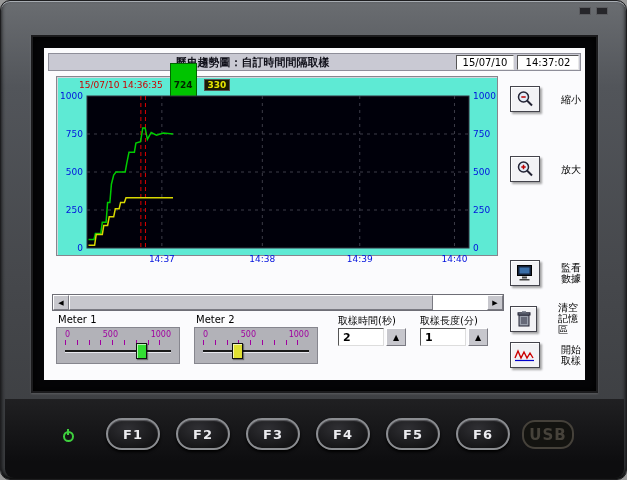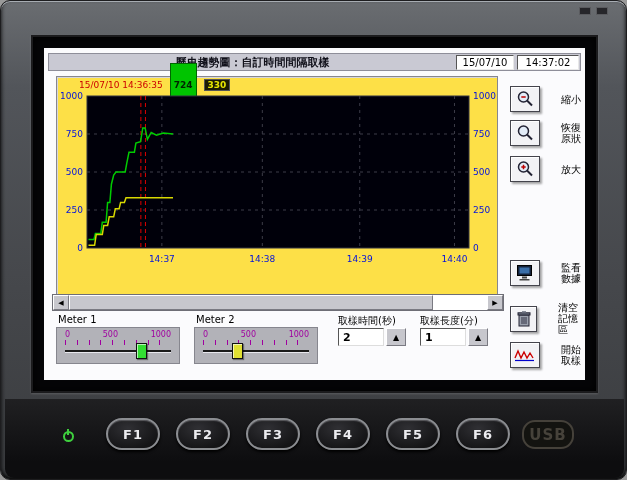--- a/index.html
+++ b/index.html
@@ -15,21 +15,21 @@
   .display{position:absolute;left:11px;top:11px;right:11px;bottom:11px;background:#fbfbfd;overflow:hidden;}
   
   .titlebar{position:absolute;left:4px;top:5px;width:533px;height:18px;background:#c9c9d3;
     border:1px solid #8e8e99;display:flex;align-items:center;}
   .titlebar .title{flex:1;text-align:center;font-size:11px;font-weight:bold;color:#10101a;}
   .tbox{background:#fff;border-top:1px solid #555;border-left:1px solid #555;border-bottom:1px solid #e8e8e8;
     border-right:1px solid #e8e8e8;font-size:10px;color:#000;height:15px;display:flex;align-items:center;justify-content:center;}
   .date-box{width:58px;margin-right:3px;}
   .time-box{width:62px;margin-right:1px;}
   
-  .chart-panel{position:absolute;left:12px;top:28px;width:442px;height:232px;background:#fde047;
+  .chart-panel{position:absolute;left:12px;top:28px;width:442px;height:180px;background:#5eead4;
     border:1px solid #86868e;box-shadow:inset 1px 1px 0 #d6d6dc;}
   .legend{position:absolute;left:22px;top:2px;height:12px;display:flex;align-items:center;gap:7px;font-size:9px;}
   .legend .ts{color:#cc0000;}
   .legend .v1{background:#00c400;color:#002200;padding:16px 3px;border:1px solid #006600;font-weight:bold;}
   .legend .v2{background:#1c1c04;color:#e6e600;padding:0 3px;border:1px solid #555;font-weight:bold;}
   #plot-svg{position:absolute;left:0;top:14px;}
   #plot-svg text{font-family:"DejaVu Sans",sans-serif;font-size:9px;fill:#0011dd;}
   
   .hscroll{position:absolute;left:8px;top:246px;width:452px;height:17px;background:#fff;border:1px solid #6e6e76;display:flex;}
   .sarrow{width:16px;height:100%;background:#c7c7cd;border:1px solid #7a7a82;border-top-color:#fff;border-left-color:#fff;
@@ -173,29 +173,20 @@
       <div class="sbtn" style="top:38px">
         <span class="ibox">
           <svg width="20" height="20" viewBox="0 0 20 20">
               <circle cx="8.5" cy="8" r="5" fill="#e3ecf8" stroke="#223" stroke-width="1.5"></circle>
               <line x1="12" y1="11.5" x2="17" y2="16.5" stroke="#223" stroke-width="2"></line>
               <line x1="6.3" y1="8" x2="10.7" y2="8" stroke="#b00" stroke-width="1.5"></line>
             </svg>
         </span>
         <span class="lab"><span>縮小</span></span>
       </div>
-      <div class="sbtn" style="top:72px">
-        <span class="ibox">
-          <svg width="20" height="20" viewBox="0 0 20 20">
-              <circle cx="8.5" cy="8" r="5" fill="#e3ecf8" stroke="#223" stroke-width="1.5"></circle>
-              <line x1="12" y1="11.5" x2="17" y2="16.5" stroke="#223" stroke-width="2"></line>
-            </svg>
-        </span>
-        <span class="lab"><span>恢復</span><br><span>原狀</span></span>
-      </div>
       <div class="sbtn" style="top:108px">
         <span class="ibox">
           <svg width="20" height="20" viewBox="0 0 20 20">
               <circle cx="8.5" cy="8" r="5" fill="#e3ecf8" stroke="#223" stroke-width="1.5"></circle>
               <line x1="12" y1="11.5" x2="17" y2="16.5" stroke="#223" stroke-width="2"></line>
               <line x1="6.3" y1="8" x2="10.7" y2="8" stroke="#b00" stroke-width="1.5"></line>
               <line x1="8.5" y1="5.8" x2="8.5" y2="10.2" stroke="#b00" stroke-width="1.5"></line>
             </svg>
         </span>
         <span class="lab"><span>放大</span></span>

